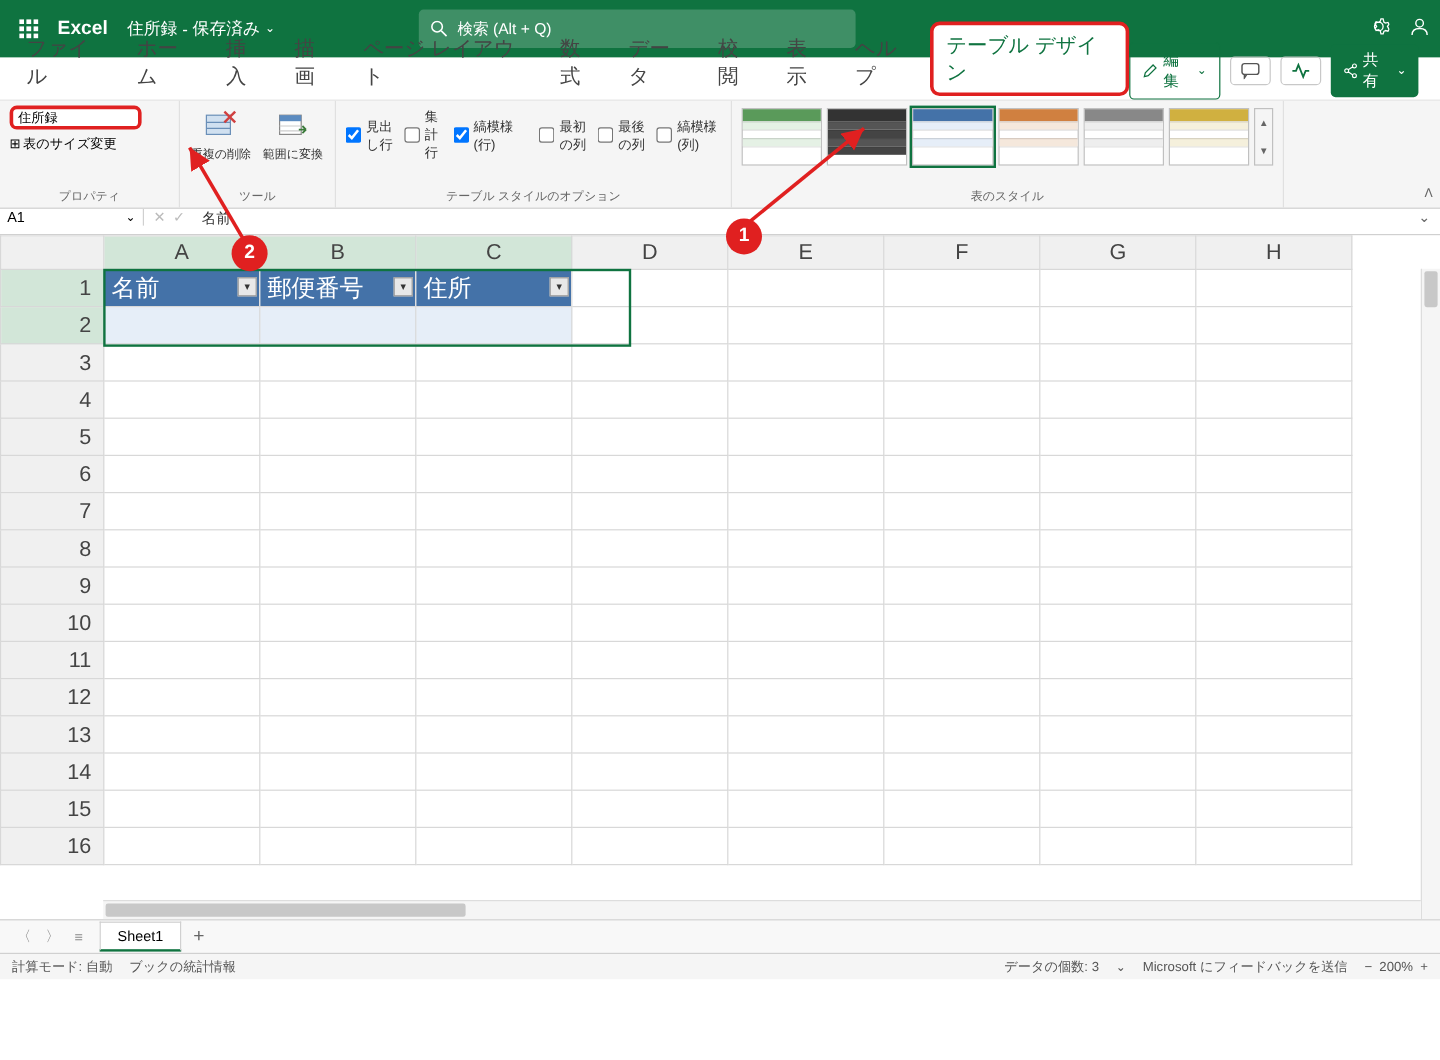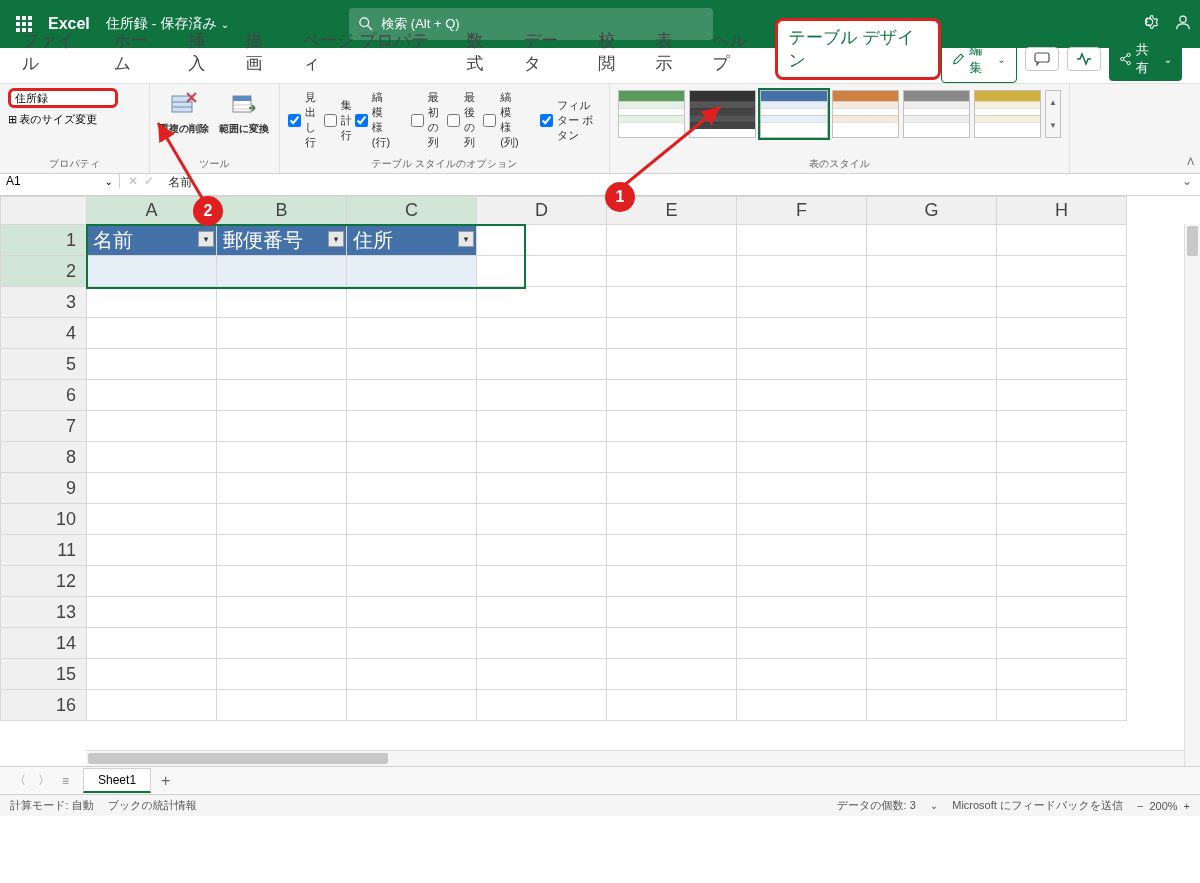--- a/index.html
+++ b/index.html
@@ -27,21 +27,21 @@
 .edit-btn { border:1px solid #0f7340; color:#0f7340; padding:5px 10px; border-radius:4px; font-size:13px; display:flex; align-items:center; gap:4px; }
 .icon-btn { border:1px solid #c8c8c8; padding:4px 8px; border-radius:4px; font-size:13px; color:#333; display:flex; align-items:center; }
 .share-btn { background:#0f7340; color:#fff; padding:4px 10px; border-radius:4px; font-size:13px; display:flex; align-items:center; gap:4px; }
 
 
 .ribbon { background:#f5f5f5; height:90px; display:flex; border-bottom:1px solid #d0d0d0; position:relative; }
 .group { border-right:1px solid #e0e0e0; padding:4px 8px 0 8px; display:flex; flex-direction:column; position:relative; }
 .group-label { position:absolute; bottom:2px; left:0; right:0; text-align:center; font-size:10px; color:#666; }
 .prop-input { width:110px; height:20px; border:3px solid #e02020; border-radius:6px; font-size:11px; padding:1px 4px; background:#fff; }
 .resize { font-size:11px; margin-top:4px; display:flex; align-items:center; gap:2px; }
-.tool-btns { display:flex; gap:8px;font-weight:bold; }
+.tool-btns { display:flex; gap:8px; }
 .tool-btn { display:flex; flex-direction:column; align-items:center; font-size:10px; width:52px; color:#333; }
 .tool-ico { width:34px; height:34px; display:flex; align-items:center; justify-content:center; }
 .check-col { display:flex; flex-direction:row; gap:3px; font-size:11px; color:#333; padding-top:2px; }
 .check-col label { display:flex; align-items:center; gap:4px; }
 .check-col input { width:13px; height:13px; }
 .opts { display:flex; gap:18px; }
 .styles { display:flex; gap:4px; padding-top:2px; align-items:flex-start; }
 .style-sw { width:68px; height:48px; border:1px solid #c0c0c0; background:#fff; }
 .style-sw.sel { outline:2px solid #0f7340; }
 .style-sw .hdr { height:10px; }
@@ -134,21 +134,21 @@
           <path d="M3 18c0-4 3-6 7-6s7 2 7 6" fill="none" stroke="#fff" stroke-width="1.3"></path>
         </svg></span>
   </div>
 </div>
 
 <div class="ribbon-tabs">
   <div class="tab">ファイル</div>
   <div class="tab">ホーム</div>
   <div class="tab">挿入</div>
   <div class="tab">描画</div>
-  <div class="tab">ページ プロパティ</div>
+  <div class="tab">ページ レイアウト</div>
   <div class="tab">数式</div>
   <div class="tab">データ</div>
   <div class="tab">校閲</div>
   <div class="tab">表示</div>
   <div class="tab">ヘルプ</div>
   <div class="tab active tabledesign">テーブル デザイン</div>
   <div class="ribbon-right">
     <div class="edit-btn">
       <svg width="14" height="14" viewBox="0 0 16 16">
           <path d="M2 14l1-4 8-8 3 3-8 8-4 1z" fill="none" stroke="#0f7340" stroke-width="1.3"></path>
@@ -238,26 +238,20 @@
           </label>
         <label>
             <input type="checkbox" style="">
             <span>最後の列</span>
           </label>
         <label>
             <input type="checkbox" style="">
             <span>縞模様 (列)</span>
           </label>
       </div>
-      <div class="check-col">
-        <label>
-            <input type="checkbox" checked="" style="">
-            <span>フィルター ボタン</span>
-          </label>
-      </div>
     </div>
     <div class="group-label">テーブル スタイルのオプション</div>
   </div>
   <div class="group" style="width:460px">
     <div class="styles">
       <div class="style-sw">
           <div class="hdr" style="background:#5a9a5a"></div>
           <div class="row" style="background:#e5f1e5"></div>
           <div class="row"></div>
           <div class="row" style="background:#e5f1e5"></div>

